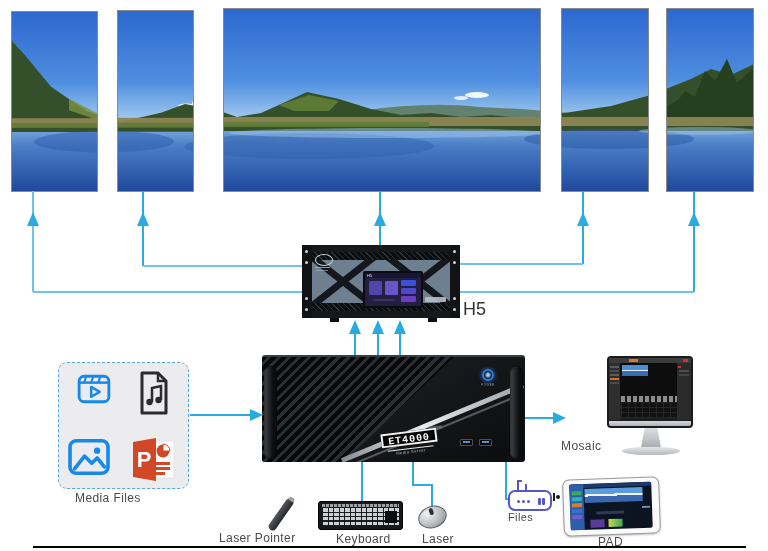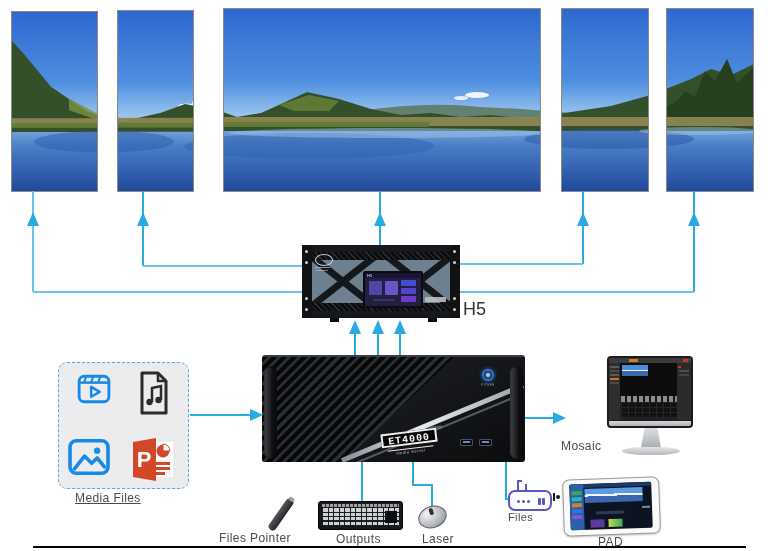--- a/index.html
+++ b/index.html
@@ -268,21 +268,21 @@
       <rect x="19" y="5" width="25" height="37" fill="#fdfdfd" stroke="#e3e3e3" stroke-width="1"></rect>
       <circle cx="33" cy="15" r="6.5" fill="#D24726"></circle>
       <path d="M33,15 L33,8 A7,7 0 0 1 40,15 Z" fill="#fdfdfd" stroke="#D24726" stroke-width="1"></path>
       <rect x="24" y="26" width="16" height="3" fill="#D24726"></rect>
       <rect x="24" y="31" width="16" height="3" fill="#D24726"></rect>
       <rect x="24" y="36" width="11" height="3" fill="#D24726"></rect>
       <path d="M3,6 L26,2 V45 L3,41 Z" fill="#D24726"></path>
       <text x="14" y="31" text-anchor="middle" font-family="Liberation Sans,sans-serif" font-weight="bold" font-size="22" fill="#ffffff">P</text>
     </svg>
   </div>
-  <div class="lbl" style="left:75px;top:491px;text-decoration:underline;">Media Files</div>
+  <div class="lbl" style="left:75px;top:491px;">Media Files</div>
 
   <div class="wire" style="left:190px;top:414px;width:62px;height:2px;"></div>
   <div class="arrow-right" style="left:250px;top:409px;"></div>
   <div class="wire" style="left:525px;top:417px;width:29px;height:2px;"></div>
   <div class="arrow-right" style="left:553px;top:412px;"></div>
 
   <div class="monitor">
     <div class="mon-ui">
       <div class="abs" style="left:0;top:0;right:0;height:5px;background:#3c3c3c;"></div>
       <div class="abs" style="left:20px;top:1px;width:9px;height:3px;background:#e07820;"></div>
@@ -311,28 +311,28 @@
   <div class="wire" style="left:361px;top:462px;width:2px;height:40px;"></div>
   <div class="wire" style="left:412px;top:462px;width:2px;height:24px;"></div>
   <div class="wire" style="left:413px;top:484px;width:20px;height:2px;"></div>
   <div class="wire" style="left:431px;top:485px;width:2px;height:22px;"></div>
   <div class="wire" style="left:505px;top:462px;width:2px;height:38px;"></div>
   <div class="wire" style="left:506px;top:498px;width:6px;height:2px;"></div>
 
   <div class="laser">
       <div class="tip"></div>
     </div>
-  <div class="lbl" style="left:219px;top:531px;">Files Pointer</div>
+  <div class="lbl" style="left:219px;top:531px;">Laser Pointer</div>
 
   <div class="keyboard">
     <div class="kb-fn"></div>
     <div class="kb-keys"></div>
     <div class="kb-black"></div>
   </div>
-  <div class="lbl" style="left:336px;top:532px;">Outputs</div>
+  <div class="lbl" style="left:336px;top:532px;">Keyboard</div>
 
   <div class="mouse">
       <div class="wheel"></div>
     </div>
   <div class="lbl" style="left:422px;top:532px;">Laser</div>
 
   <div class="antenna" style="left:517px;top:480px;height:11px;"></div>
   <div class="abs" style="left:517px;top:480px;width:5px;height:2px;background:#5757c2;"></div>
   <div class="antenna" style="left:525px;top:484px;height:7px;"></div>
   <div class="router">

